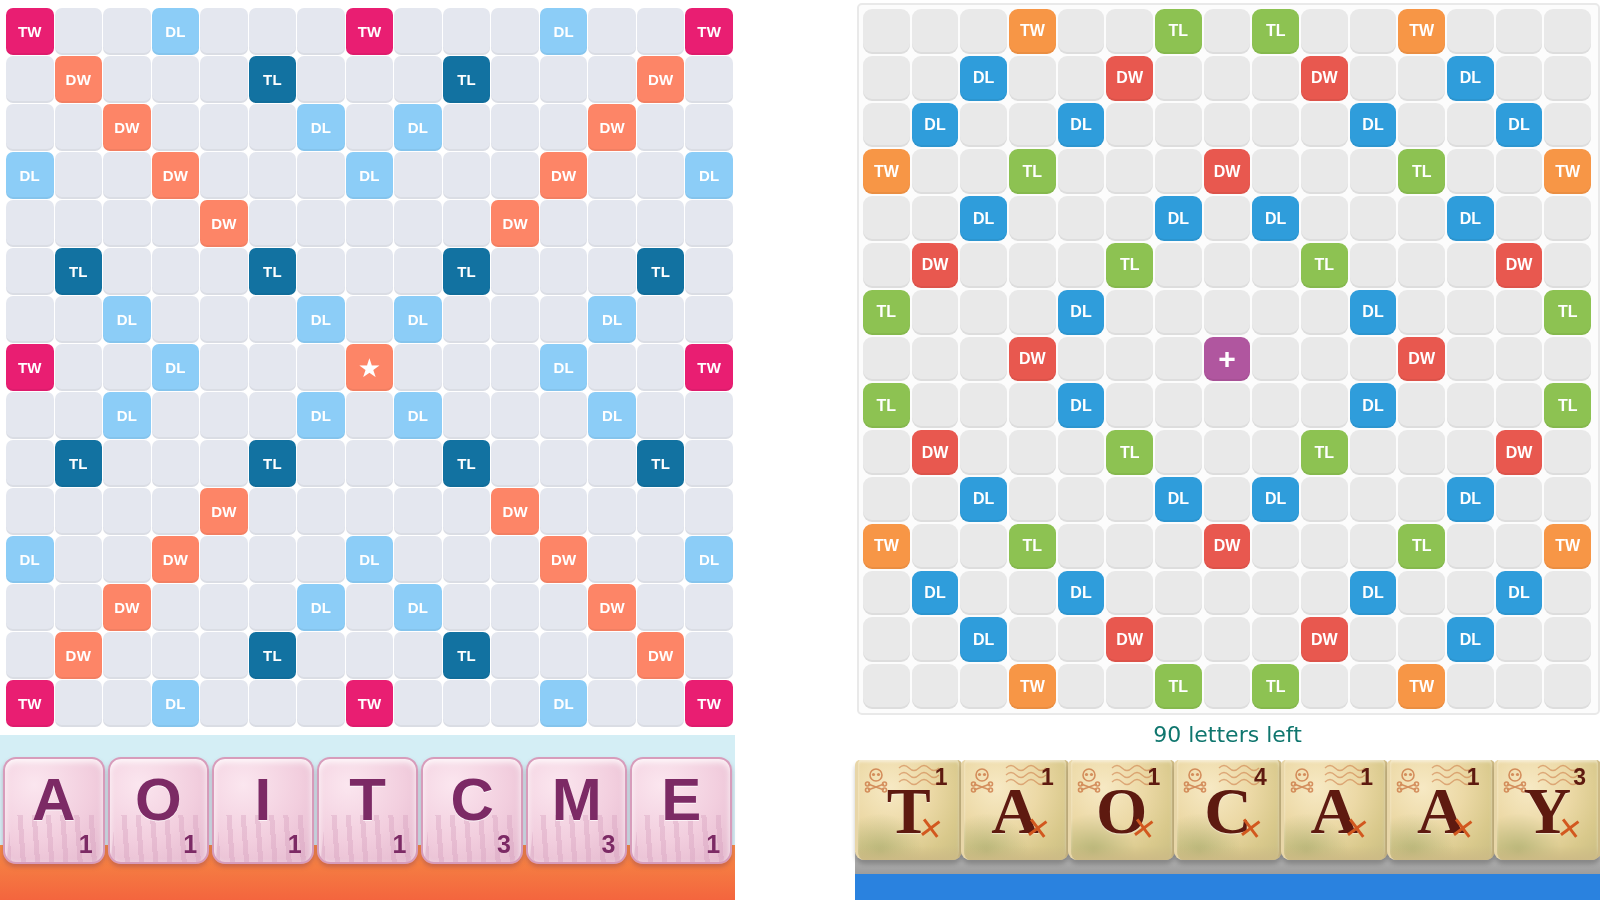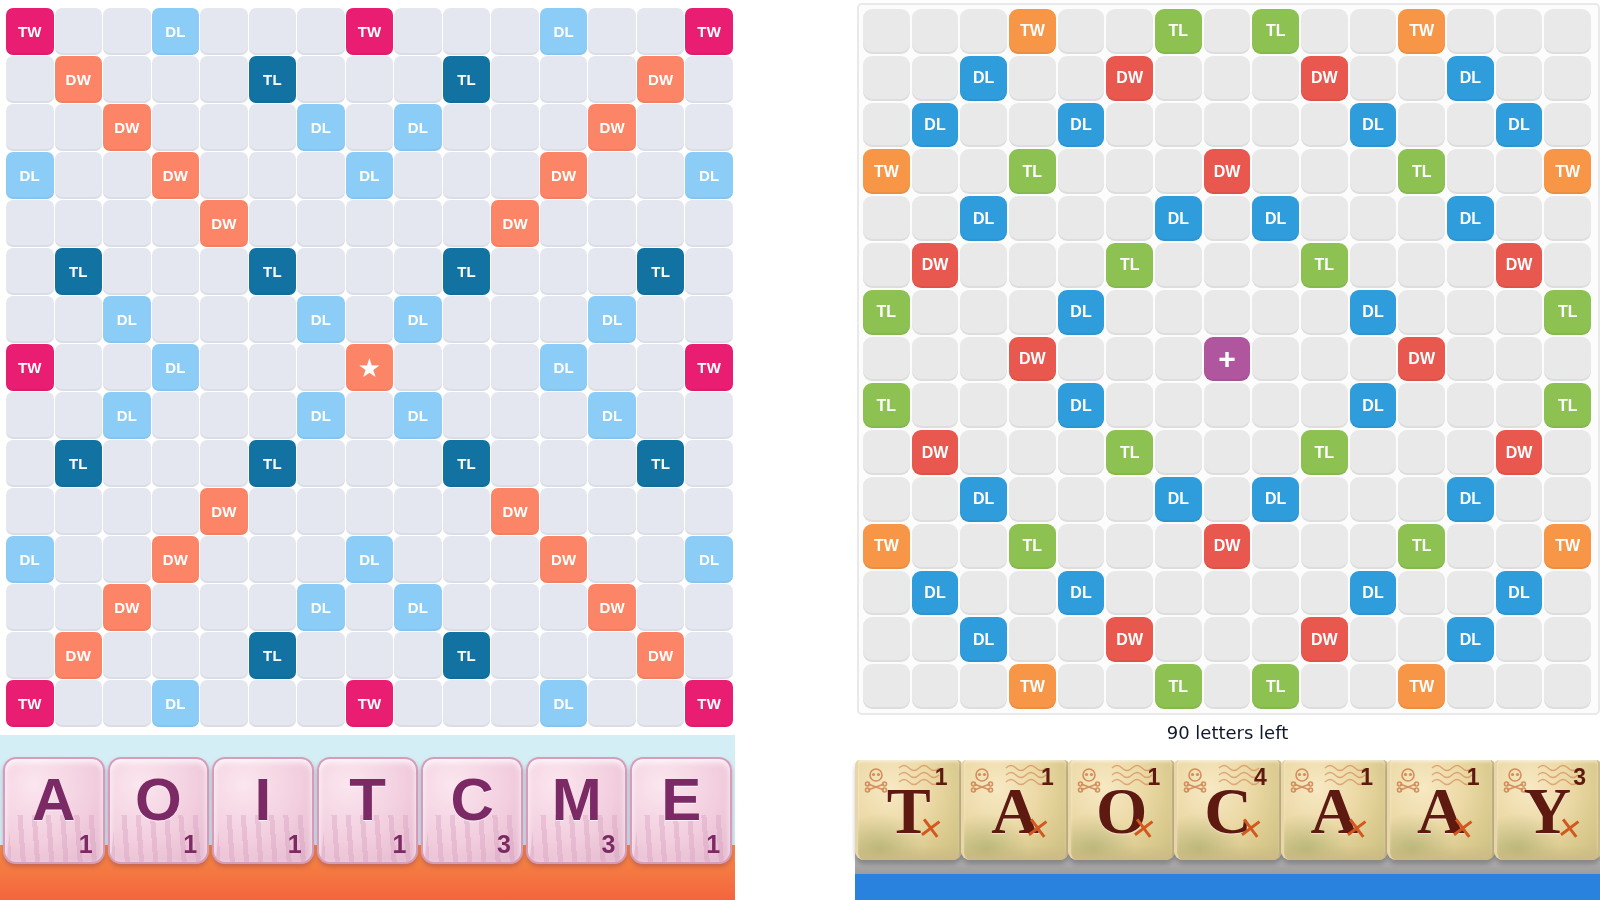--- a/index.html
+++ b/index.html
@@ -112,21 +112,21 @@
   .rcell.dl{background:#2f9ddb;}
   .rcell.tl{background:#8dc252;}
   .rcell.dw{background:#e8584f;}
   .rcell.tw{background:#f79646;}
   .rcell.start{background:#b0569f;}
   .rcell.start .plusglyph{font-size:30px;line-height:1;font-weight:bold;}
 
   #letters-left{
     position:absolute;left:0;top:722px;width:745px;
     text-align:center;
-    font-size:18px;color:#0f172a;
+    font-size:22px;color:#0f766e;
     font-family:"DejaVu Sans",sans-serif;
   }
 
   #right-shelf{
     position:absolute;left:0;top:852px;width:745px;height:22px;
     background:linear-gradient(#b6b6b6,#9d9d9d);
   }
   #right-blue-bar{
     position:absolute;left:0;top:874px;width:745px;height:26px;
     background:#2a82df;

